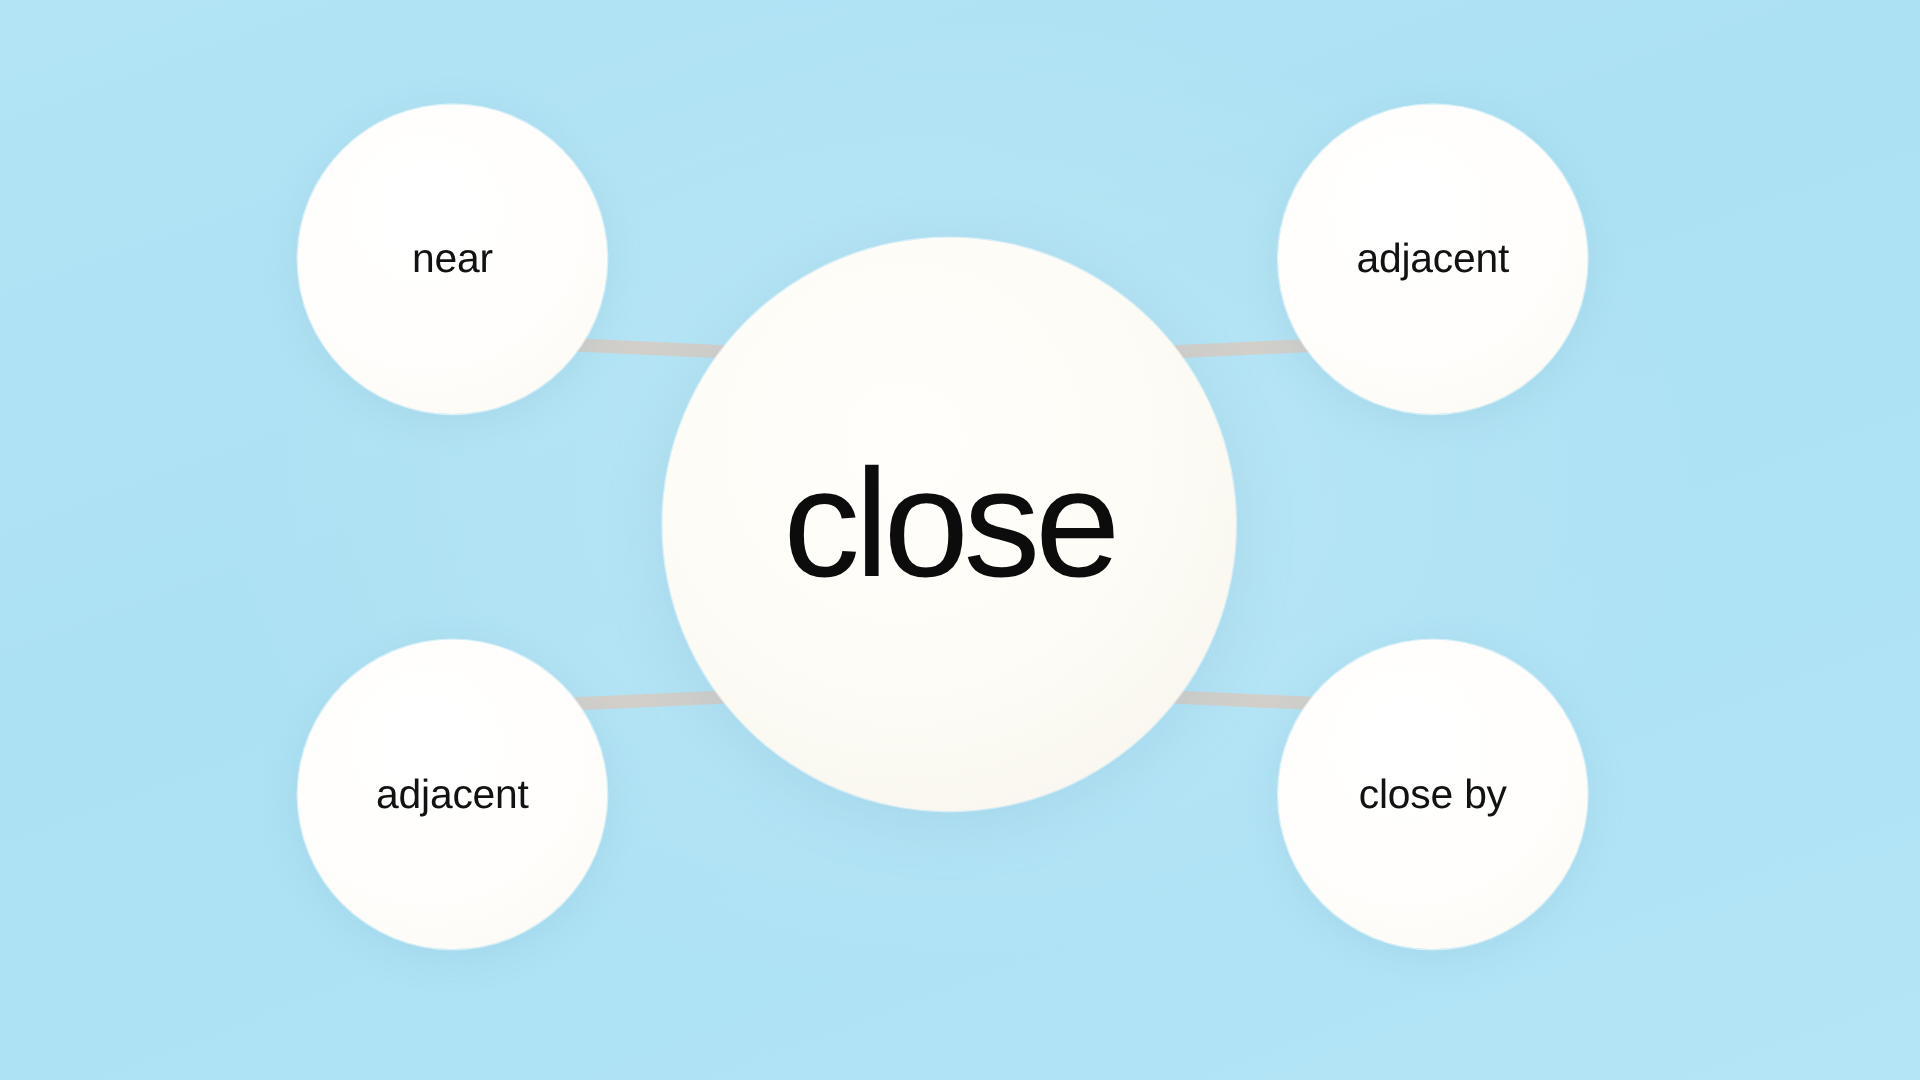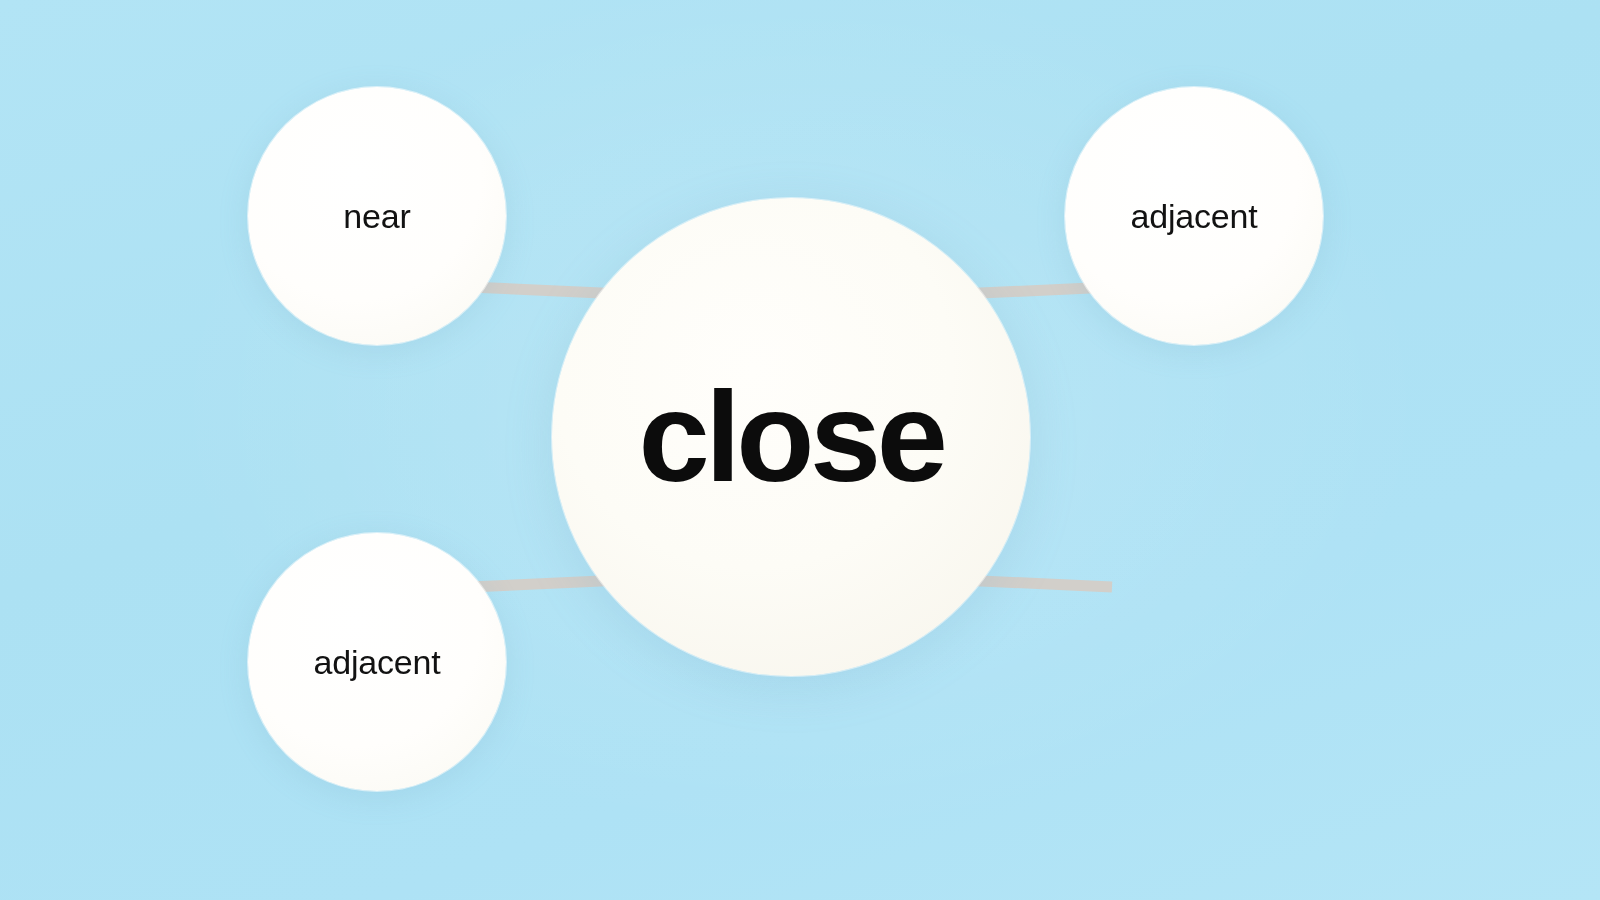--- a/index.html
+++ b/index.html
@@ -65,21 +65,21 @@
     width:478px;
     height:478px;
     background:
       radial-gradient(circle at 42% 36%, #fffefb 0%, #fdfcf6 48%, #f9f7ef 78%, #f7f4ec 100%);
     box-shadow:
       0 0 0 1px rgba(255,255,255,0.5),
       0 10px 48px rgba(120,170,195,0.22);
   }
   #node-center .node-label {
     font-size:128px;
-    font-weight:700;
+    font-weight:400;
     letter-spacing:-0.035em;
     color:#0c0c0c;
   }
 
   
   .node-satellite {
     width:258px;
     height:258px;
     background:
       radial-gradient(circle at 42% 34%, #ffffff 0%, #fffefc 55%, #fbfaf4 85%, #f8f6ef 100%);
@@ -124,15 +124,18 @@
     </div>
 
     <div class="node node-satellite" id="node-adjacent">
       <span class="node-label">adjacent</span>
     </div>
 
     <div class="node node-satellite" id="node-proximate">
       <span class="node-label">adjacent</span>
     </div>
 
+    <div class="node node-satellite" id="node-closeby">
+      <span class="node-label">close by</span>
+    </div>
 
   </div>
 </div>
 
 </body></html>

